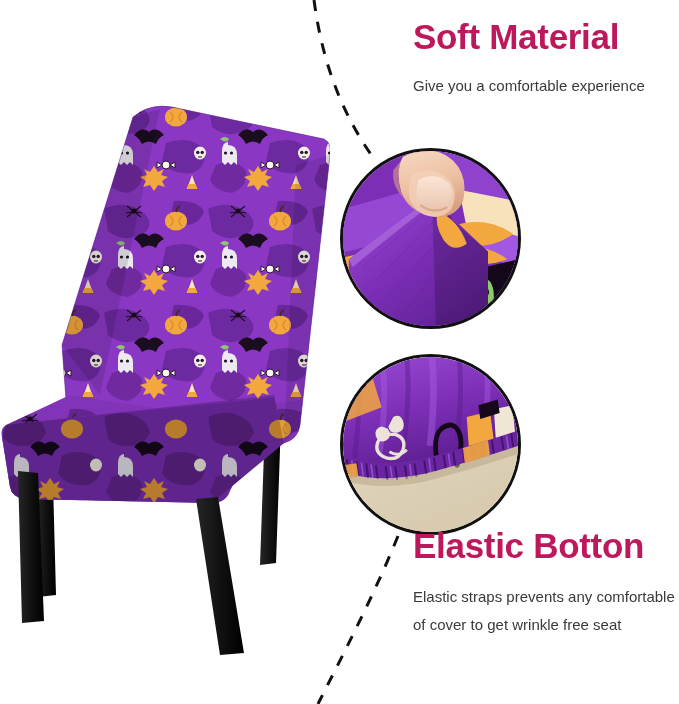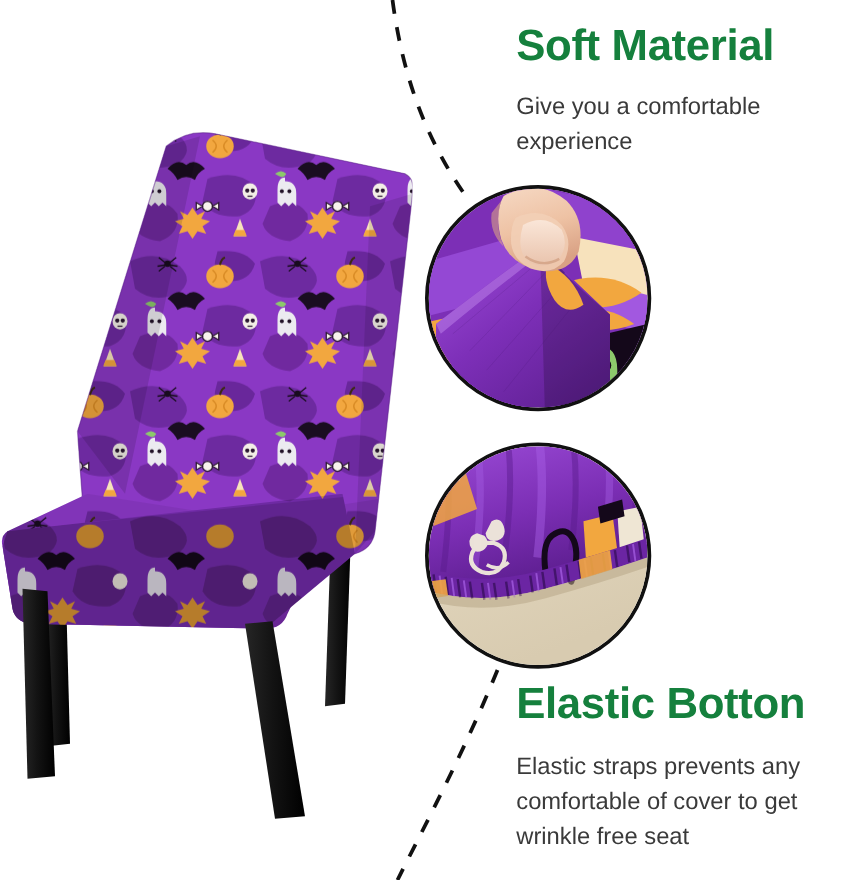--- a/index.html
+++ b/index.html
@@ -17,33 +17,33 @@
   }
   .stage {
     position: absolute;
     inset: 0;
     background: #ffffff;
   }
 
   
   .feature-block { position: absolute; }
   #feature-top    { left: 413px; top: 16px;  width: 258px; }
-  #feature-bottom { left: 413px; top: 542px; width: 262px; }
+  #feature-bottom { left: 413px; top: 525px; width: 262px; }
 
   .feature-title {
     font-size: 35px;
     line-height: 42px;
     font-weight: 700;
-    color: #15803d;
+    color: #be185d;
     letter-spacing: -0.3px;
     margin: 0 0 14px 0;
     white-space: nowrap;
   }
   .feature-desc {
-    font-size: 19px;
+    font-size: 15px;
     line-height: 28px;
     color: #3a3a3a;
     margin: 0;
     font-weight: 400;
   }
   #feature-bottom .feature-title { margin-bottom: 16px; }
 
   
   .detail-circle {
     position: absolute;

